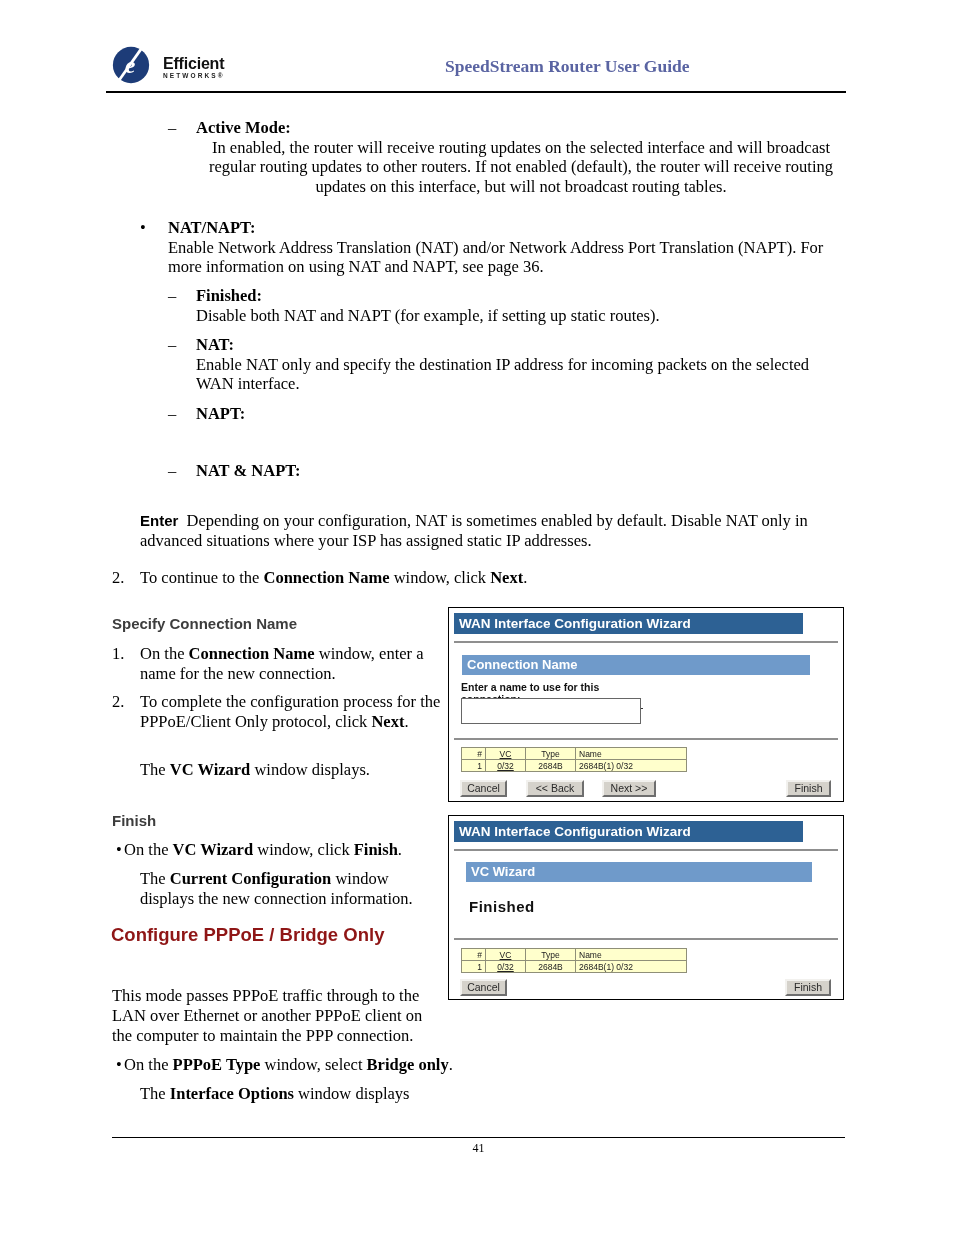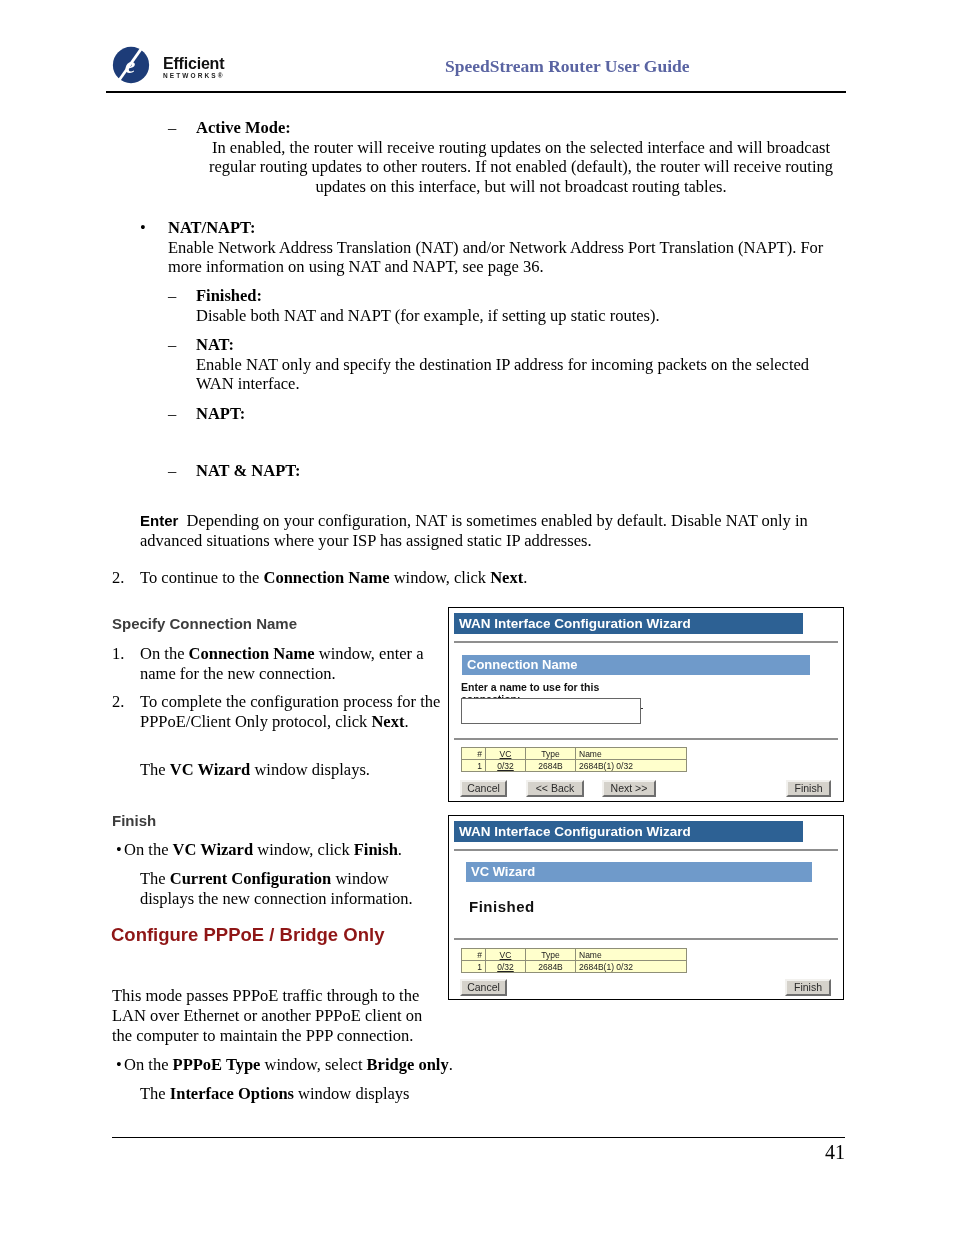--- a/index.html
+++ b/index.html
@@ -40,21 +40,21 @@
   .wtable th,.wtable td{border:1px solid #8f8f78;background:#ffffcc;height:11px;padding:0 3px;font-weight:normal;}
   .wtable .c0{width:17px;text-align:right;}
   .wtable .c1{width:33px;text-align:center;text-decoration:underline;}
   .wtable .c2{width:43px;text-align:center;}
   .wtable .c3{width:104px;text-align:left;}
   .wz-btn{position:absolute;height:17px;background:#d5d2cb;color:#2a2a2a;
           font:10.5px/13px "Liberation Sans",sans-serif;text-align:center;
           border-top:2px solid #f2f1ee;border-left:2px solid #f2f1ee;
           border-right:2px solid #6e6e6e;border-bottom:2px solid #6e6e6e;box-sizing:border-box;
           white-space:nowrap;overflow:hidden;}
-  .footer-num{font-size:20px;text-align:right;width:733px;}
+  .footer-num{font-size:12px;text-align:center;width:733px;}
 </style>
 </head>
 <body>
 
 <div class="abs" style="left:112px;top:46px;width:40px;height:40px;">
   <svg width="38" height="38" viewBox="0 0 44 44">
     <circle cx="22" cy="22" r="21" fill="#1d3c78"></circle>
     <path d="M34 3 L8 40" stroke="#ffffff" stroke-width="3.2" fill="none"></path>
     <text x="21" y="31" font-family="Liberation Serif, serif" font-style="italic" font-weight="bold" font-size="27" fill="#ffffff" text-anchor="middle">e</text>
   </svg>

